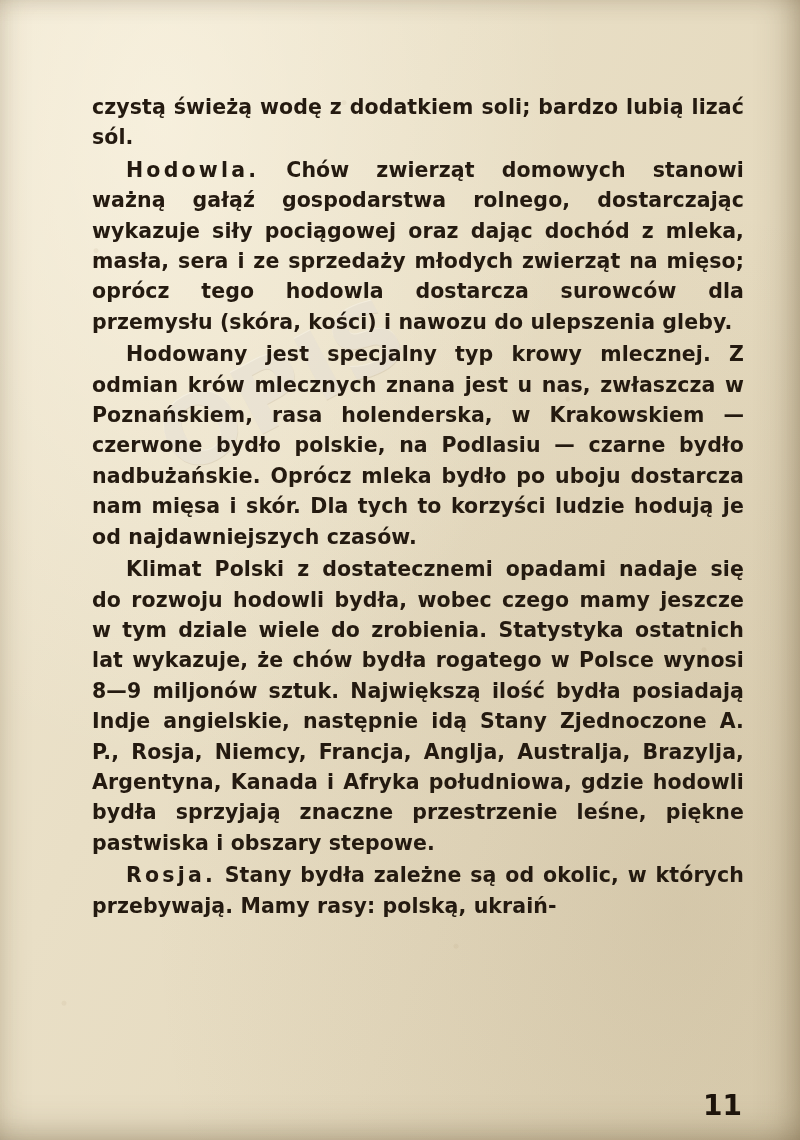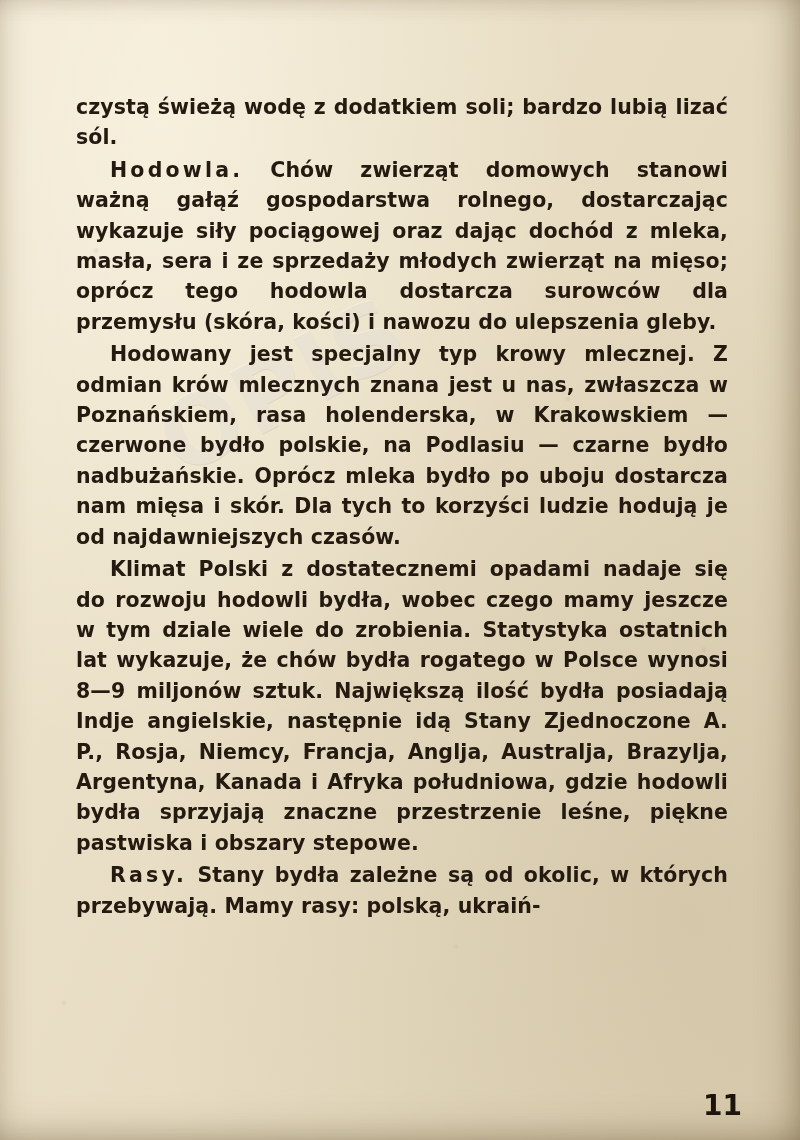--- a/index.html
+++ b/index.html
@@ -83,21 +83,21 @@
     letter-spacing: -1px;
     color: rgba(255,255,255,0.72);
     text-shadow: 0 2px 1px rgba(140,118,82,0.22);
     white-space: nowrap;
     pointer-events: none;
     user-select: none;
   }
 
   .text-column {
     position: absolute;
-    left: 76px;
+    left: 92px;
     top: 92px;
     width: 652px;
   }
 
   p.para {
     margin: 0 0 2px 0;
     font-family: "DejaVu Sans", sans-serif;
     font-size: 20.5px;
     line-height: 30.4px;
     color: #241a10;
@@ -143,21 +143,21 @@
 
     <p class="para indent">
       <span>Hodowany jest specjalny typ krowy mlecznej. Z odmian krów mlecznych znana jest u nas, zwłaszcza w Poznańskiem, rasa holenderska, w Krakowskiem — czerwone bydło polskie, na Podlasiu — czarne bydło nadbużańskie. Oprócz mleka bydło po uboju dostarcza nam mięsa i skór. Dla tych to korzyści ludzie hodują je od najdawniejszych czasów.</span>
     </p>
 
     <p class="para indent">
       <span>Klimat Polski z dostatecznemi opadami nadaje się do rozwoju hodowli bydła, wobec czego mamy jeszcze w tym dziale wiele do zrobienia. Statystyka ostatnich lat wykazuje, że chów bydła rogatego w Polsce wynosi 8—9 miljonów sztuk. Największą ilość bydła posiadają Indje angielskie, następnie idą Stany Zjednoczone A. P., Rosja, Niemcy, Francja, Anglja, Australja, Brazylja, Argentyna, Kanada i Afryka południowa, gdzie hodowli bydła sprzyjają znaczne przestrzenie leśne, piękne pastwiska i obszary stepowe.</span>
     </p>
 
     <p class="para indent tight">
-      <span class="spaced">Rasy.</span><span> Stany bydła zależne są od okolic, w których przebywają. Mamy rasy: polską, ukraiń-</span>
+      <span class="spaced">Rosja.</span><span> Stany bydła zależne są od okolic, w których przebywają. Mamy rasy: polską, ukraiń-</span>
     </p>
 
   </div>
 
 
   <div class="page-number">11</div>
 
   <div class="vignette"></div>
 </div>
 

